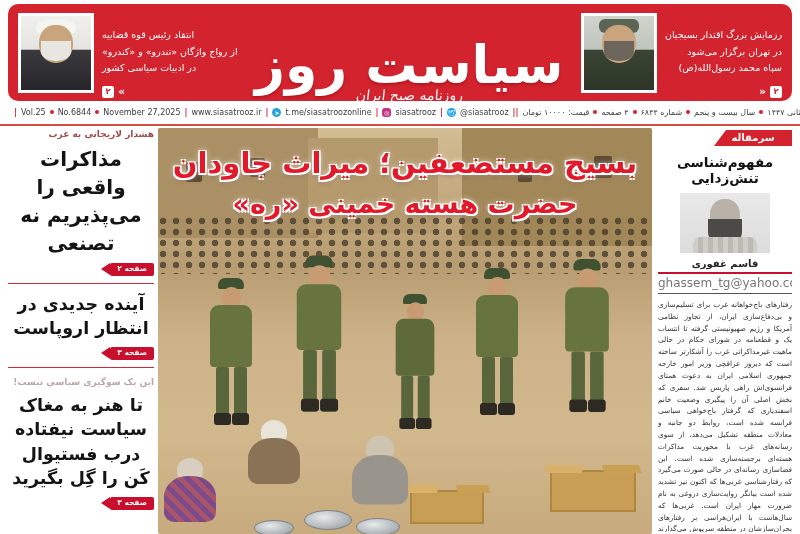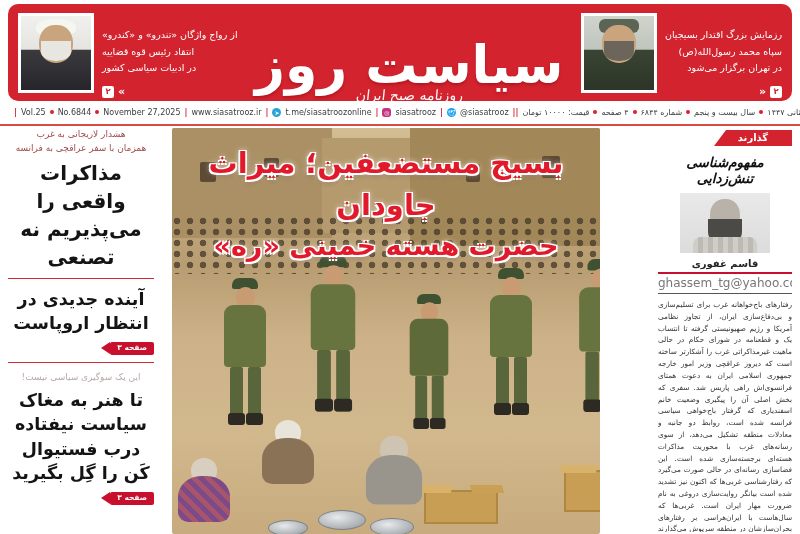--- a/index.html
+++ b/index.html
@@ -39,33 +39,33 @@
   .infobar .grp { display:flex; align-items:center; gap:4px; white-space:nowrap; }
   .dot { width:4px; height:4px; border-radius:50%; background:#d2232e; display:inline-block; }
   .pipe { color:#d2232e; font-weight:bold; }
   .soc { width:9px; height:9px; border-radius:50%; display:inline-flex; align-items:center;
     justify-content:center; color:#fff; font-size:6px; flex:none; }
   .soc.tg { background:#2aa4d8; } .soc.ig { background:#c13584; border-radius:3px; } .soc.tw { background:#1da1f2; }
   .redline { position:absolute; left:0; top:124px; width:800px; height:2px; background:#d94b43; }
 
   
   .left-col { position:absolute; left:8px; top:128px; width:146px; height:406px; overflow:hidden; }
-  .kicker { font-size:9px; color:#a04c4c; text-align:center; line-height:1.55; font-weight:normal; }
+  .kicker { font-size:9px; color:#a04c4c; text-align:right; line-height:1.55; font-weight:bold; }
   .kicker.gray { color:#b9a7a7; }
   .headline { color:#141414; font-weight:bold; text-align:center; line-height:1.4; margin-top:3px; }
   .h-xl { font-size:20px; } .h-lg { font-size:17.5px; }
   .badge-line { display:flex; align-items:center; margin:6px 0 0 2px; }
   .flag { width:0; height:0; border-top:6px solid transparent; border-bottom:6px solid transparent;
     border-right:9px solid #c8102e; margin-left:-2px; }
   .page-badge { background:#c8102e; color:#fff; font-size:7.5px; padding:1.5px 7px 2.5px;
     border-radius:2px; font-weight:bold; }
   .story-rule { border:none; border-top:1.6px solid #cf2a35; margin:7px 0 8px; }
 
   
-  .photo-main { position:absolute; left:172px; top:128px; width:428px; height:406px;
+  .photo-main { position:absolute; left:158px; top:128px; width:494px; height:406px;
     background:linear-gradient(180deg,#d3bd94 0%,#c2a87c 18%,#b89d72 34%,#cdb289 52%,#d2b88d 75%,#c7ab7e 100%);
     overflow:hidden; border-radius:2px; }
   .building { position:absolute; background:#ab9065; }
   .window { position:absolute; background:#5d4a34; border-radius:2px; }
   .crowd { position:absolute; left:0; top:88px; width:494px; height:58px; opacity:.75;
     background:radial-gradient(circle at 5px 5px,#453827 3px,transparent 3.6px);
     background-size:13px 11px; }
   .overlay-headline { position:absolute; left:0; top:14px; width:100%; text-align:center;
     color:#e11a2b; font-weight:bold; z-index:30; line-height:1.45;
     text-shadow:-1.5px -1.5px 0 #fff,1.5px -1.5px 0 #fff,-1.5px 1.5px 0 #fff,1.5px 1.5px 0 #fff,
@@ -91,21 +91,21 @@
     background:#caa055; transform:skewX(18deg); }
   .pot { position:absolute; background:radial-gradient(ellipse at 40% 35%,#e8eaec 0%,#b7bcc0 55%,#8d9297 100%);
     border-radius:50%; border:1.5px solid #7d8287; z-index:11; }
 
   
   .ed-col { position:absolute; left:658px; top:130px; width:134px; height:402px; overflow:hidden;
     text-align:center; }
   .ribbon { background:#d2232e; color:#fff; font-size:10px; font-weight:bold; width:78px;
     margin-right:0; margin-left:auto; padding:2px 10px 3px;
     clip-path:polygon(12px 0,100% 0,100% 100%,0 100%); text-align:center; }
-  .ed-title { font-size:13.5px; font-weight:bold; color:#111; margin:8px 0 7px;font-style:italic; }
+  .ed-title { font-size:13.5px; font-weight:bold; color:#111; margin:8px 0 7px; }
   .ed-photo { width:90px; height:60px; margin:0 auto; background:linear-gradient(180deg,#e9e9e9 0%,#dcdcdc 100%);
     position:relative; overflow:hidden; }
   .ed-face { position:absolute; left:50%; top:6px; width:30px; height:34px; margin-left:-15px;
     background:#b9b2a8; border-radius:46%; }
   .ed-beard { position:absolute; left:50%; top:26px; width:34px; height:26px; margin-left:-17px;
     background:#4c4a46; border-radius:0 0 50% 50%; }
   .ed-shirt { position:absolute; left:50%; bottom:-4px; width:64px; height:20px; margin-left:-32px;
     background:repeating-linear-gradient(90deg,#cfcdc8 0 5px,#bdbab4 5px 10px); border-radius:8px 8px 0 0; }
   .ed-author { font-size:10px; font-weight:bold; color:#222; margin-top:5px; }
   .ed-rule-red { border:none; border-top:2px solid #c8102e; margin:3px 0 2px; }
@@ -121,38 +121,38 @@
   <div class="banner-box" dir="rtl" style="direction:ltr;">
     <div class="photo-frame">
       <div class="photo-inner photo-officer">
         <div class="turban" style="background:#5c6455;height:14px;border-radius:6px;"></div>
         <div class="face"></div>
         <div class="beard"></div>
       </div>
     </div>
     <div class="banner-text" dir="rtl">
       <div>رزمایش بزرگ اقتدار بسیجیان</div>
+      <div>در تهران برگزار می‌شود</div>
       <div>سپاه محمد رسول‌الله(ص)</div>
-      <div>در تهران برگزار می‌شود</div>
       <div class="badge-row">
         <span class="num-badge">۲</span>
         <span class="chev">«</span>
       </div>
     </div>
   </div>
 
   <div class="masthead">
     <div class="masthead-title">سیاست روز</div>
     <div class="masthead-sub">روزنامه صبح ایران</div>
   </div>
 
   <div class="banner-box">
     <div class="banner-text" dir="rtl" style="text-align:left;">
+      <div>انتقاد رئیس قوه قضاییه</div>
       <div>از رواج واژگان «تندرو» و «کندرو»</div>
-      <div>انتقاد رئیس قوه قضاییه</div>
       <div>در ادبیات سیاسی کشور</div>
       <div class="badge-row" style="justify-content:flex-end;">
         <span class="chev">»</span>
         <span class="num-badge">۲</span>
       </div>
     </div>
     <div class="photo-frame">
       <div class="photo-inner photo-cleric">
         <div class="turban"></div>
         <div class="face"></div>
@@ -197,23 +197,26 @@
     <span class="pipe">|</span>
   </div>
 </div>
 <div class="redline"></div>
 
 <div class="left-col">
 
   <div>
     <div class="kicker">
       <div>هشدار لاریجانی به غرب</div>
-      <div>همزمان با سفر عراقچی به فرانسه</div>
     </div>
     <div class="headline h-xl">مذاکرات واقعی را می‌پذیریم نه تصنعی</div>
+    <div class="badge-line">
+      <span class="page-badge">صفحه ۲</span>
+      <span class="flag"></span>
+    </div>
     <hr class="story-rule">
   </div>
 
   <div>
     <div class="headline h-lg">آینده جدیدی در انتظار اروپاست</div>
     <div class="badge-line">
       <span class="page-badge">صفحه ۳</span>
       <span class="flag"></span>
     </div>
     <hr class="story-rule">
@@ -308,21 +311,21 @@
   </div>
 
   <div class="box" style="left:252px;top:362px;width:74px;height:34px;"></div>
   <div class="box" style="left:392px;top:342px;width:86px;height:42px;"></div>
   <div class="pot" style="left:146px;top:382px;width:48px;height:20px;"></div>
   <div class="pot" style="left:198px;top:390px;width:44px;height:18px;"></div>
   <div class="pot" style="left:96px;top:392px;width:40px;height:16px;"></div>
 </div>
 
 <div class="ed-col">
-  <div class="ribbon">گذارند</div>
+  <div class="ribbon">سرمقاله</div>
   <div class="ed-title">مفهوم‌شناسی تنش‌زدایی</div>
   <div class="ed-photo">
     <div class="ed-face"></div>
     <div class="ed-beard"></div>
     <div class="ed-shirt"></div>
   </div>
   <div class="ed-author">قاسم غفوری</div>
   <hr class="ed-rule-red">
   <div class="ed-email">ghassem_tg@yahoo.com</div>
   <hr class="ed-rule-dark">

